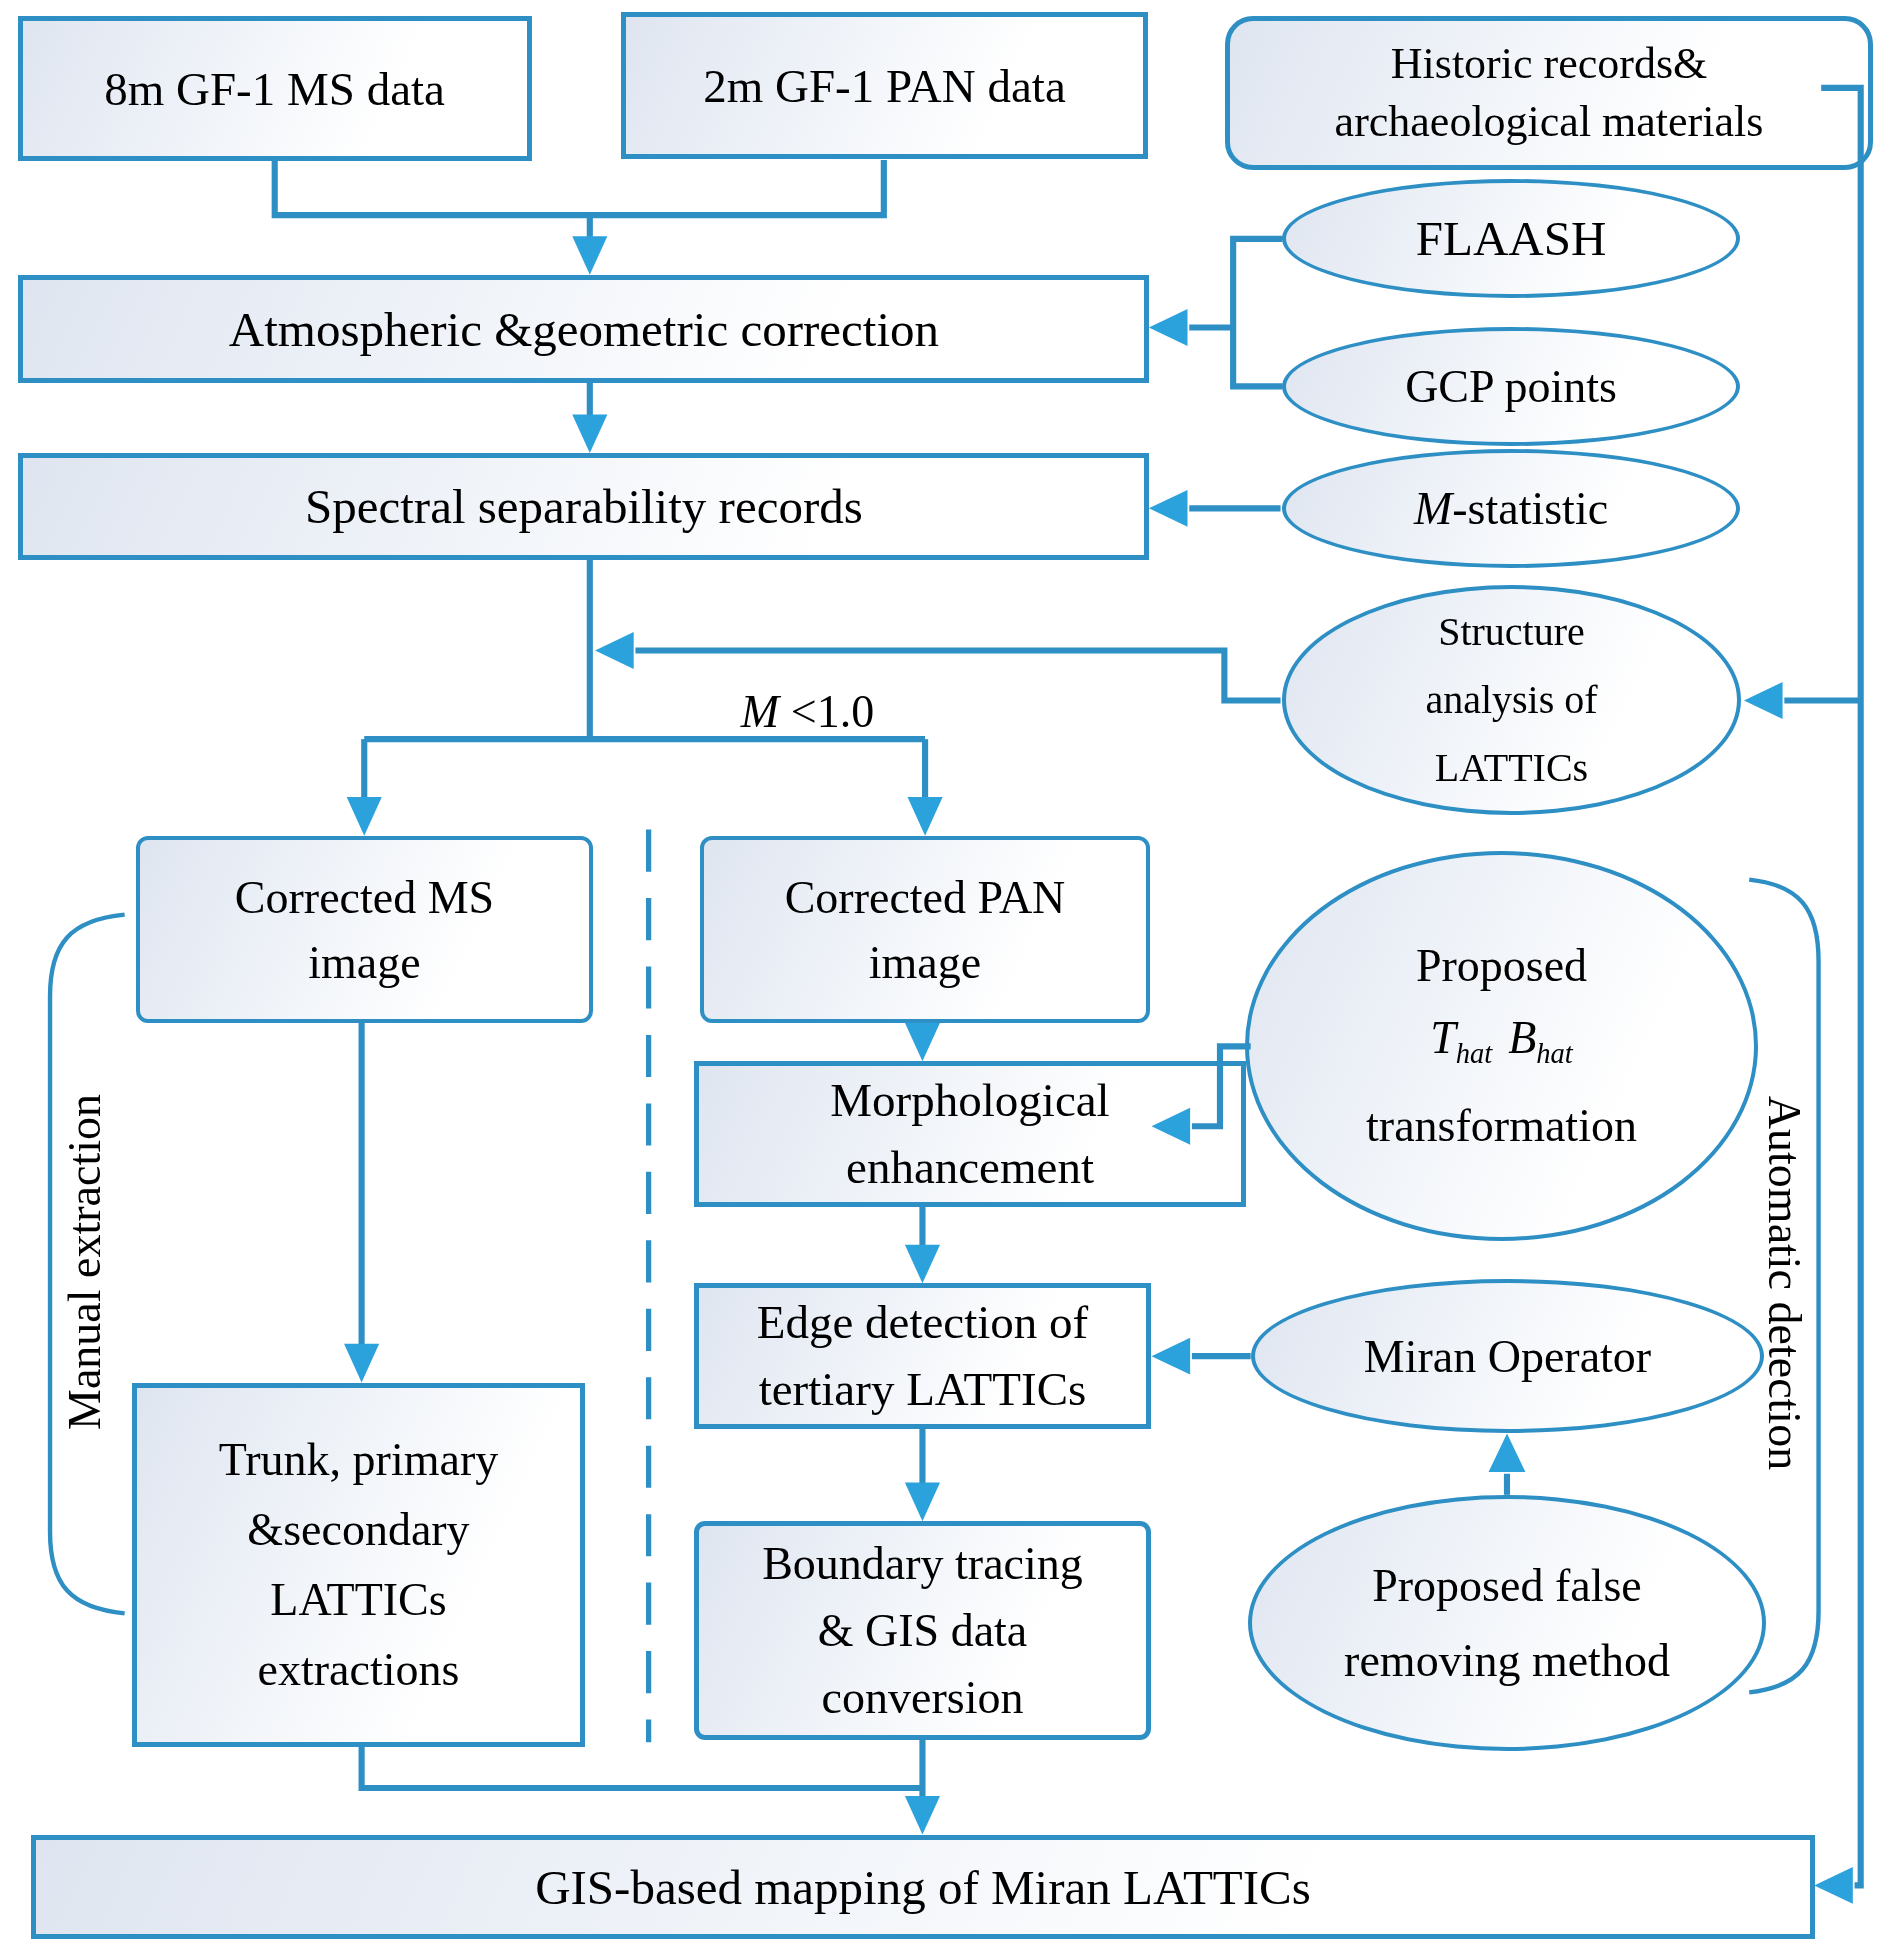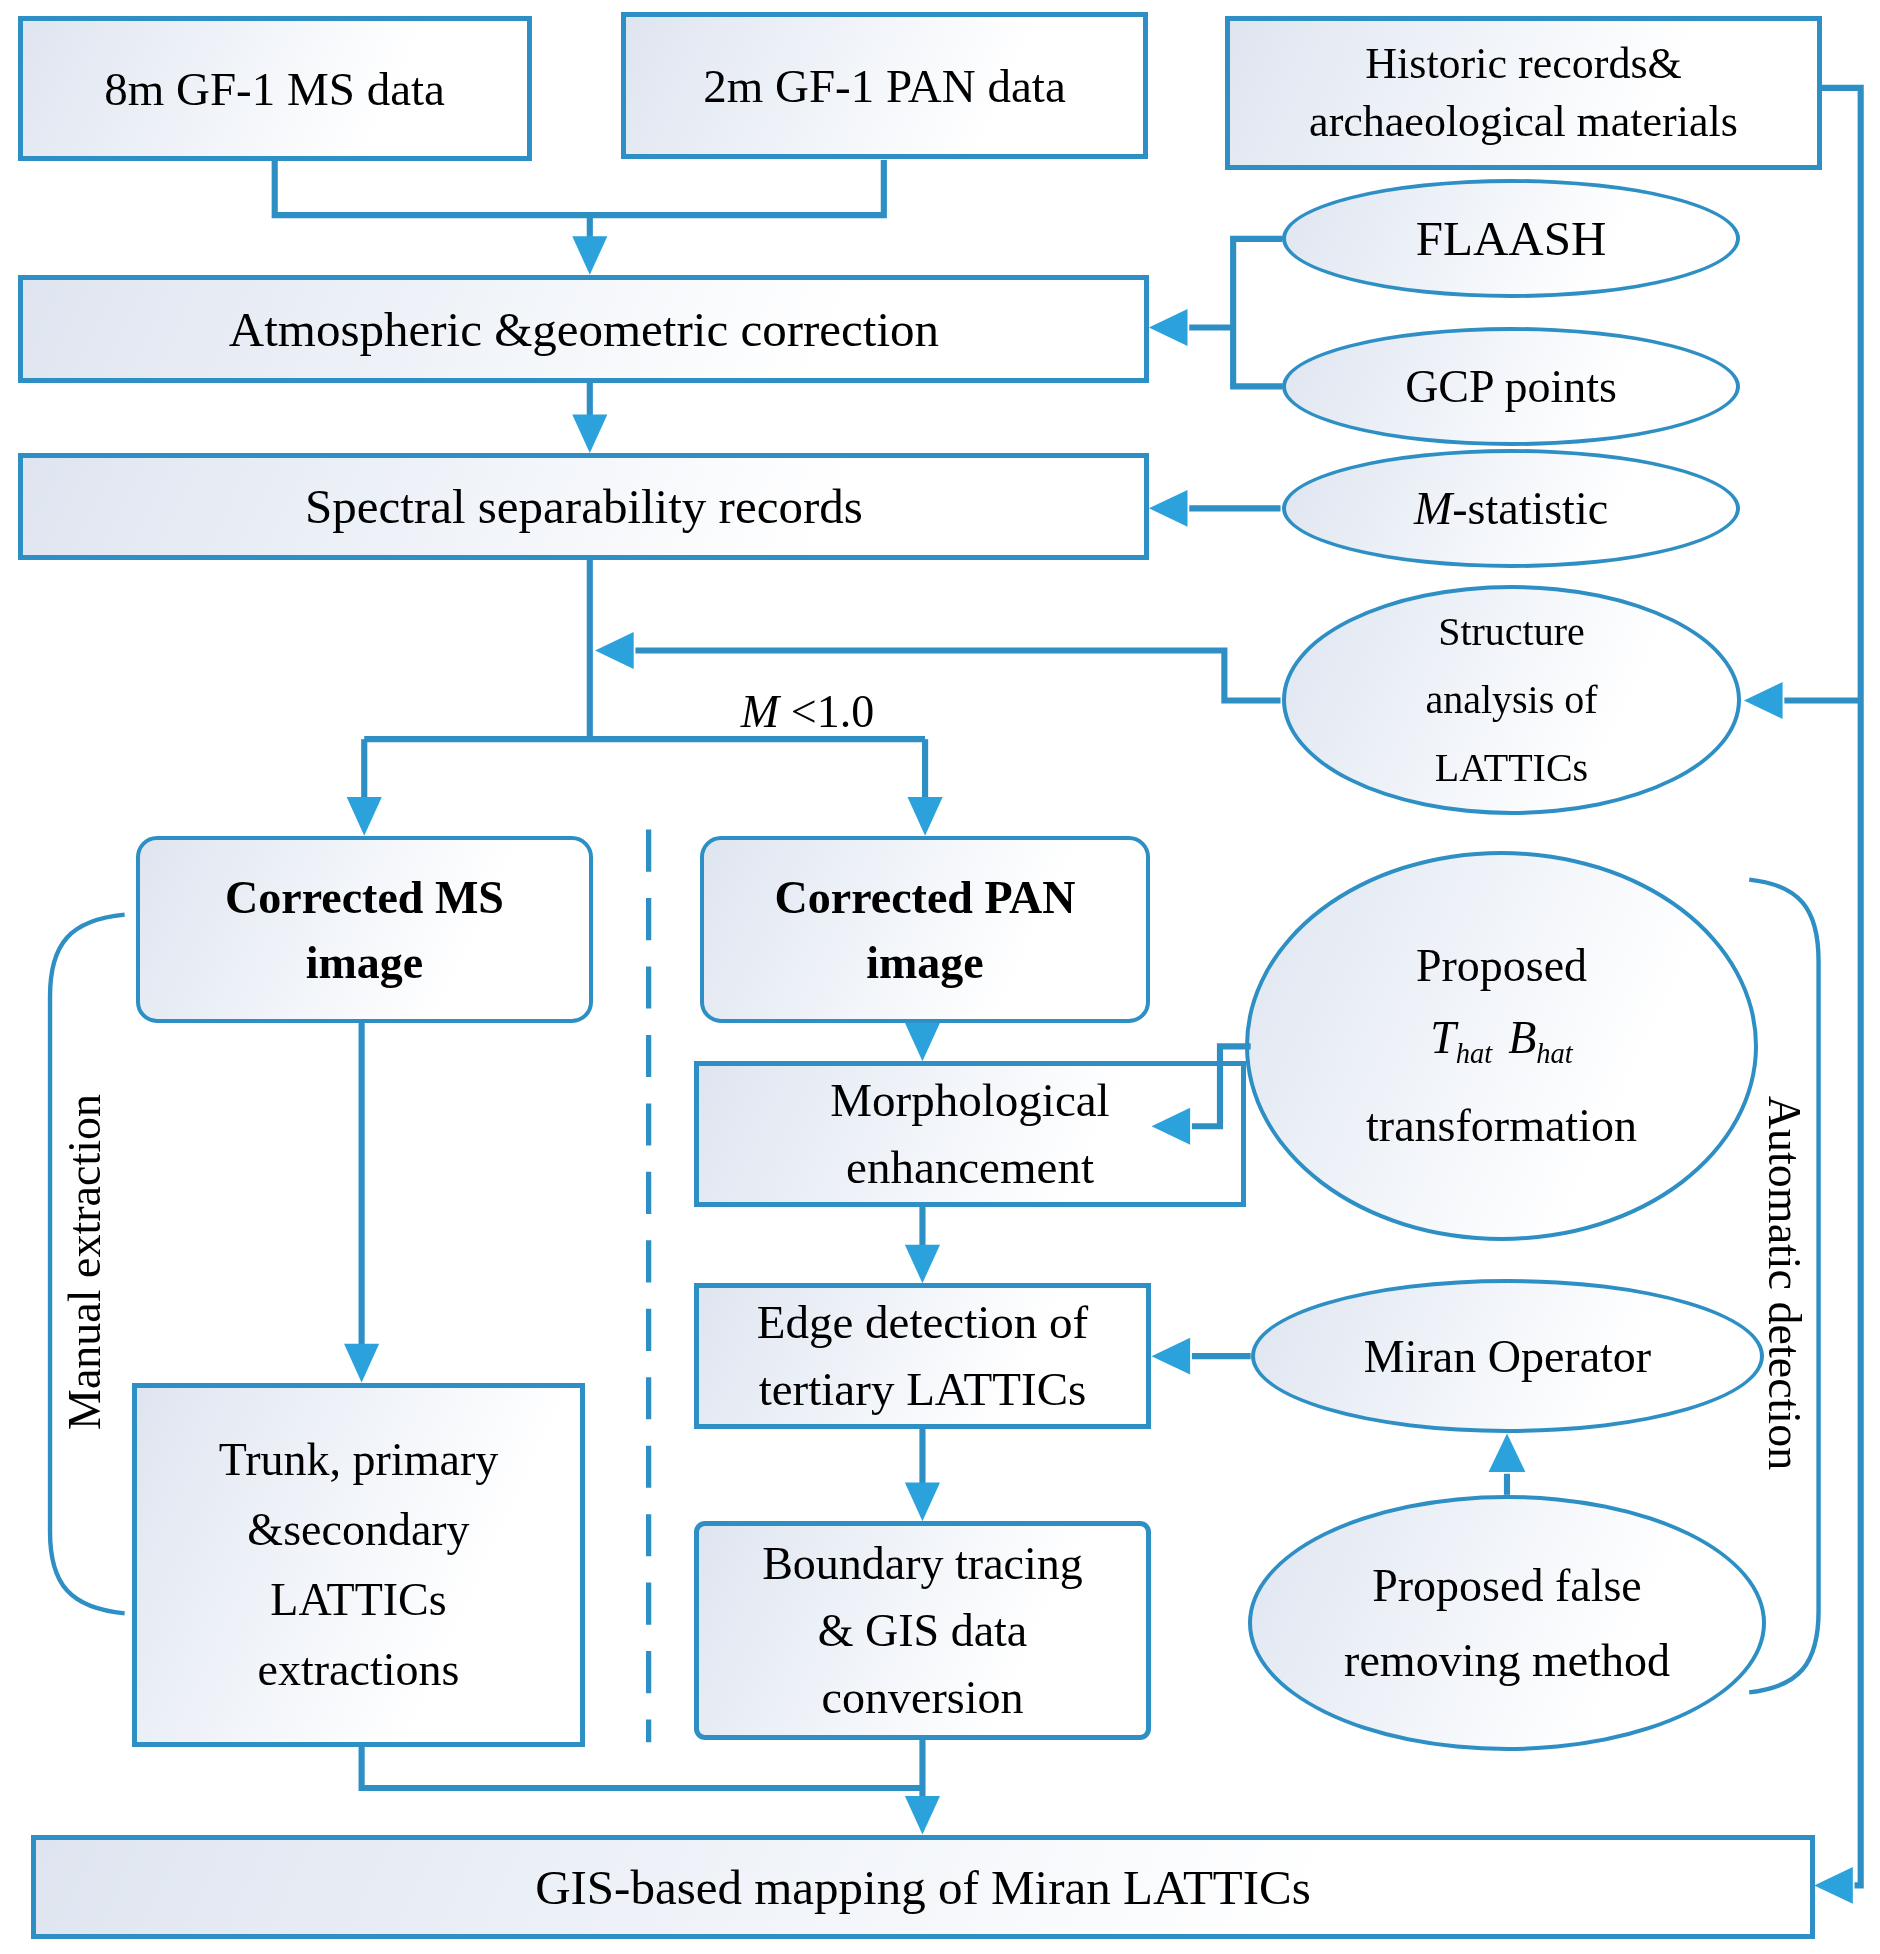--- a/index.html
+++ b/index.html
@@ -15,21 +15,21 @@
     position:absolute;
     display:flex;flex-direction:column;
     align-items:center;justify-content:center;
     text-align:center;
     box-sizing:border-box;
     background:linear-gradient(115deg,#dfe5f0 0%,#eef2f8 35%,#ffffff 72%);
     border:5.3px solid #2e8fc5;
     z-index:2;
   }
   .ellipse{border-radius:50%;border-width:4.4px;}
-  .rounded{border-radius:21px;border-width:4.4px;font-weight:bold;}
+  .rounded{border-radius:12px;border-width:4.4px;}
   .l{white-space:nowrap;}
   .it{font-style:italic;}
   .pre{white-space:pre;}
   sub{font-size:0.62em;font-style:italic;}
   .floating{
     position:absolute;background:none;border:none;
     display:flex;align-items:center;justify-content:center;
     z-index:3;white-space:nowrap;
   }
   .rot-ccw{transform:translate(-50%,-50%) rotate(-90deg);transform-origin:center;}
@@ -46,21 +46,21 @@
 <div id="canvas">
 
   <div class="node" style="left:17.6px;top:16px;width:514px;height:145px;font-size:47px;">
     <div class="l">8m GF-1 MS data</div>
   </div>
 
   <div class="node" style="left:621px;top:12.3px;width:527px;height:147px;font-size:47px;">
     <div class="l">2m GF-1 PAN data</div>
   </div>
 
-  <div class="node" style="left:1225px;top:16px;width:597px;height:154px;font-size:44px;line-height:58px;">
+  <div class="node" style="left:1225px;top:16px;width:648px;height:154px;font-size:44px;line-height:58px;border-radius:28px;">
     <div class="l">Historic records&amp;</div>
     <div class="l">archaeological materials</div>
   </div>
 
   <div class="node" style="left:18.4px;top:275px;width:1131px;height:108px;font-size:49px;">
     <div class="l">Atmospheric &amp;geometric correction</div>
   </div>
 
   <div class="node" style="left:18.4px;top:453px;width:1131px;height:107px;font-size:49px;">
     <div class="l">Spectral separability records</div>

